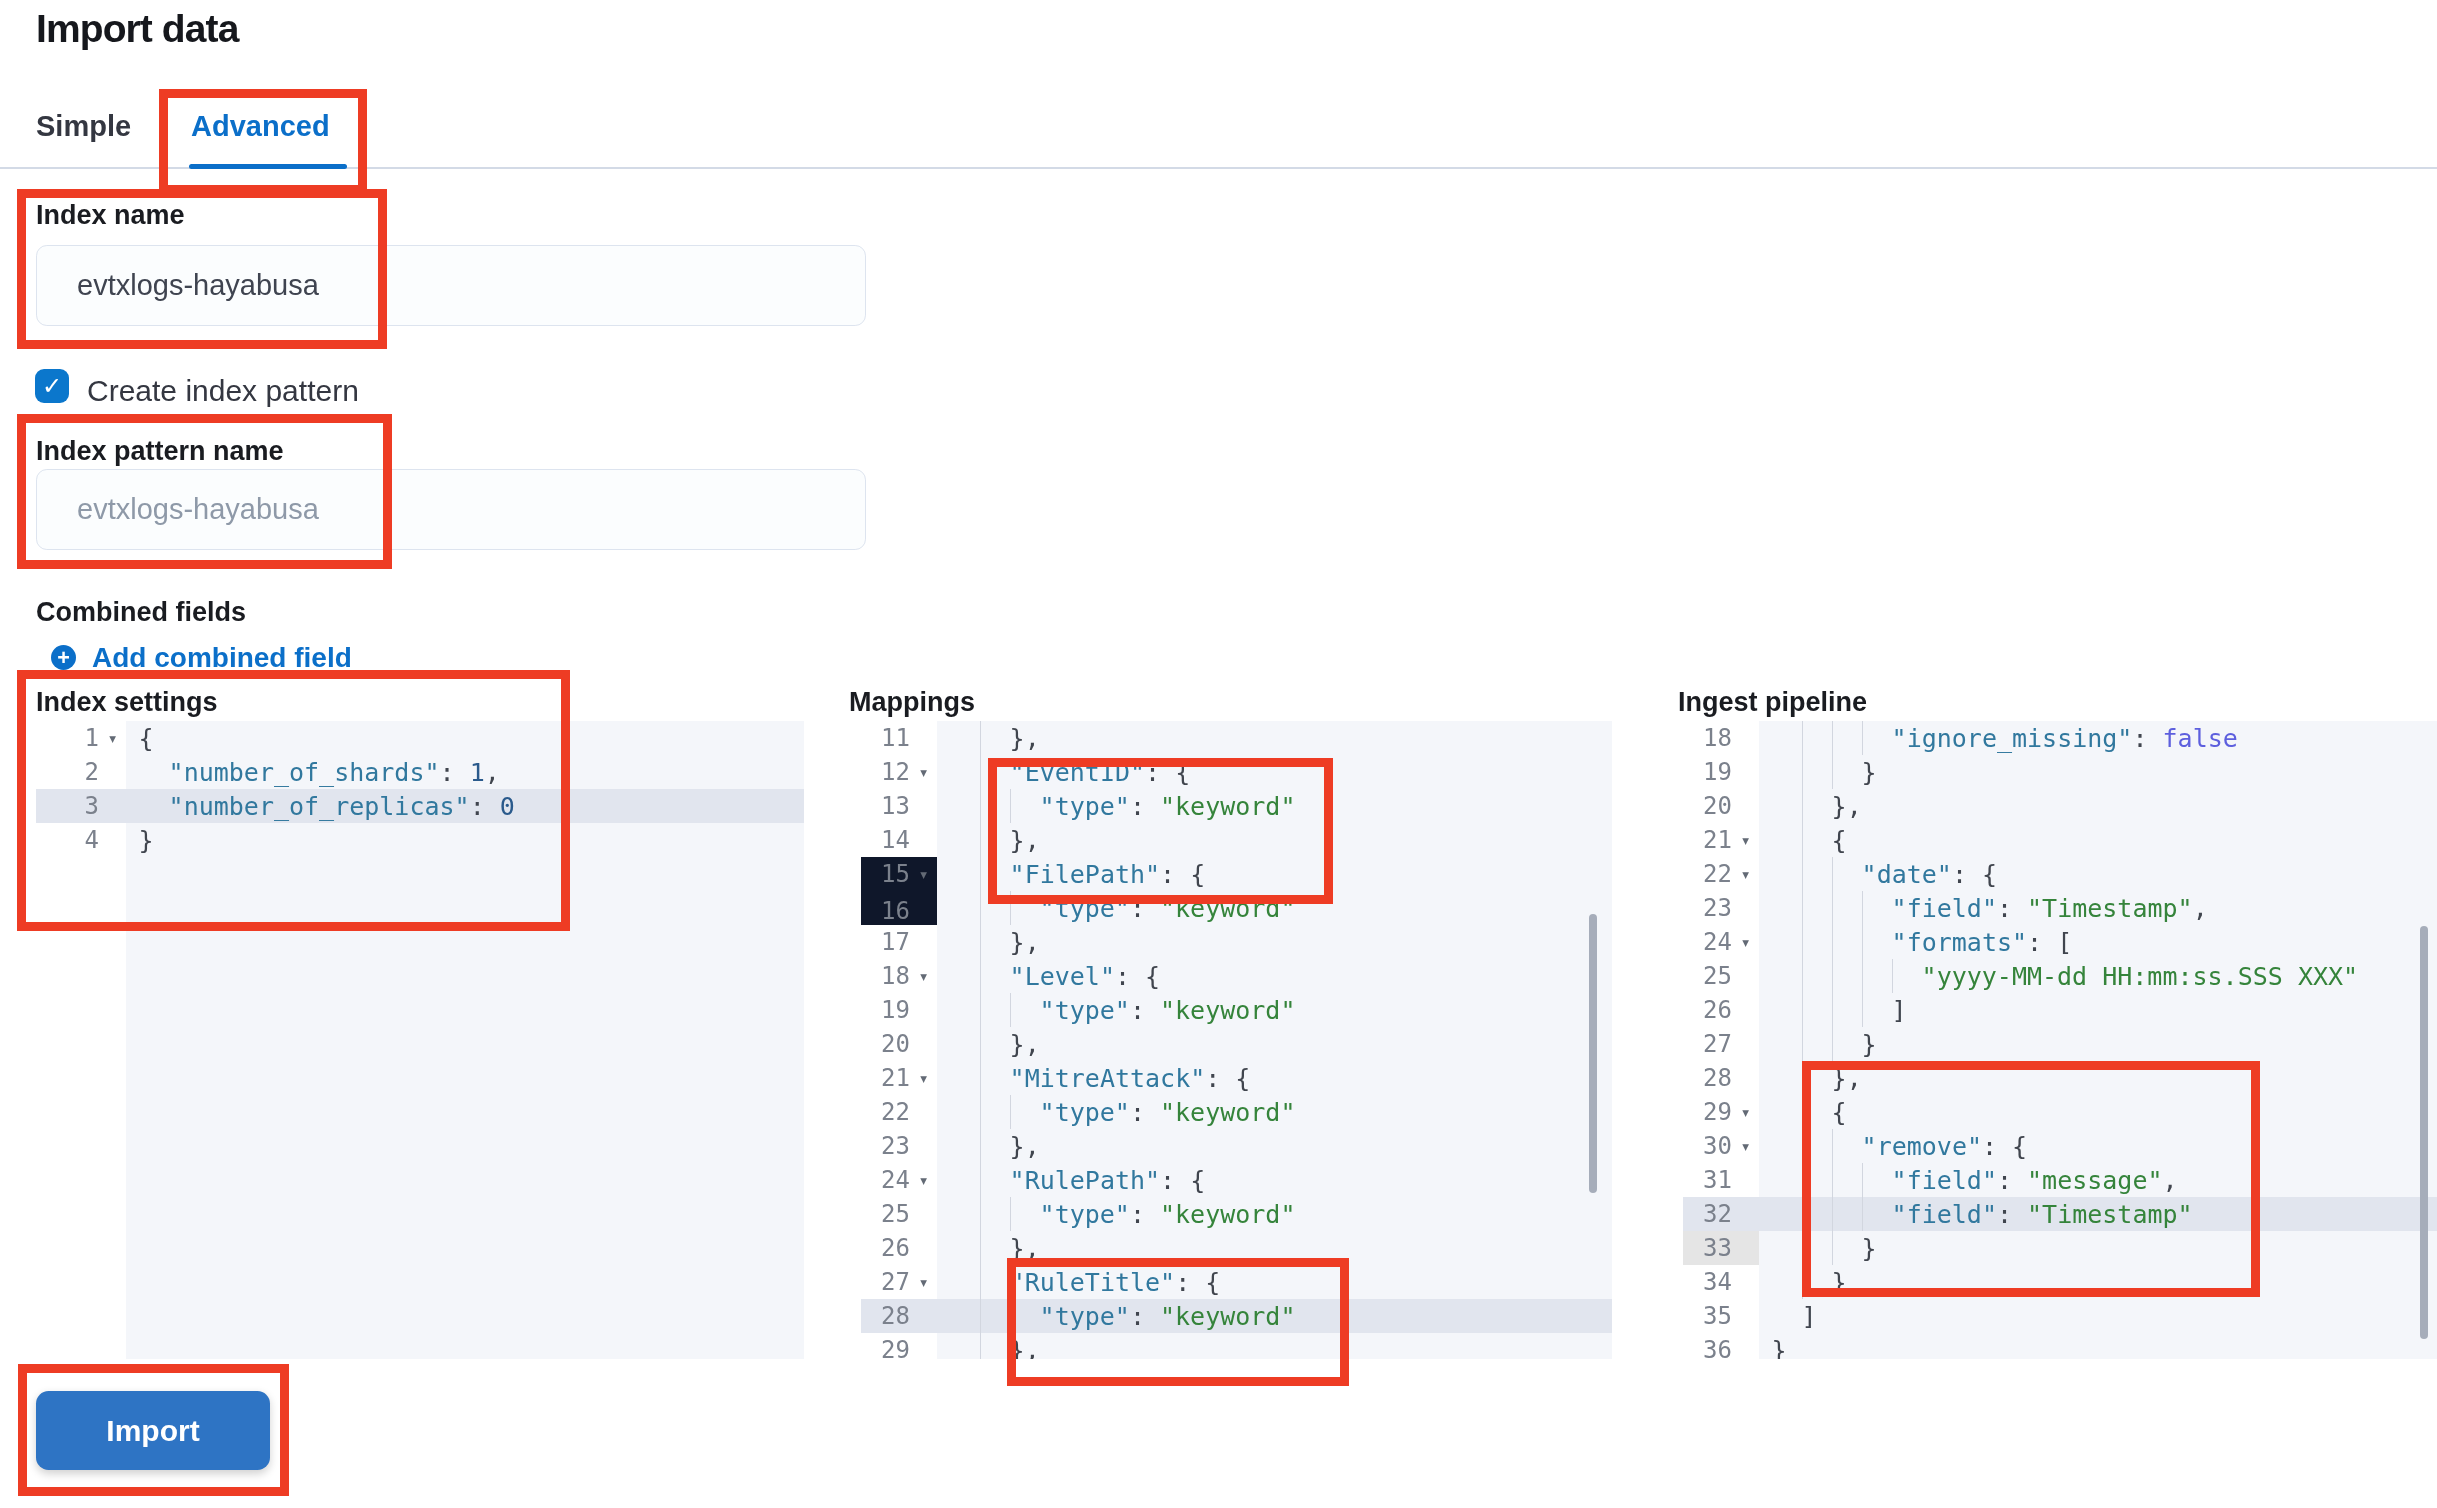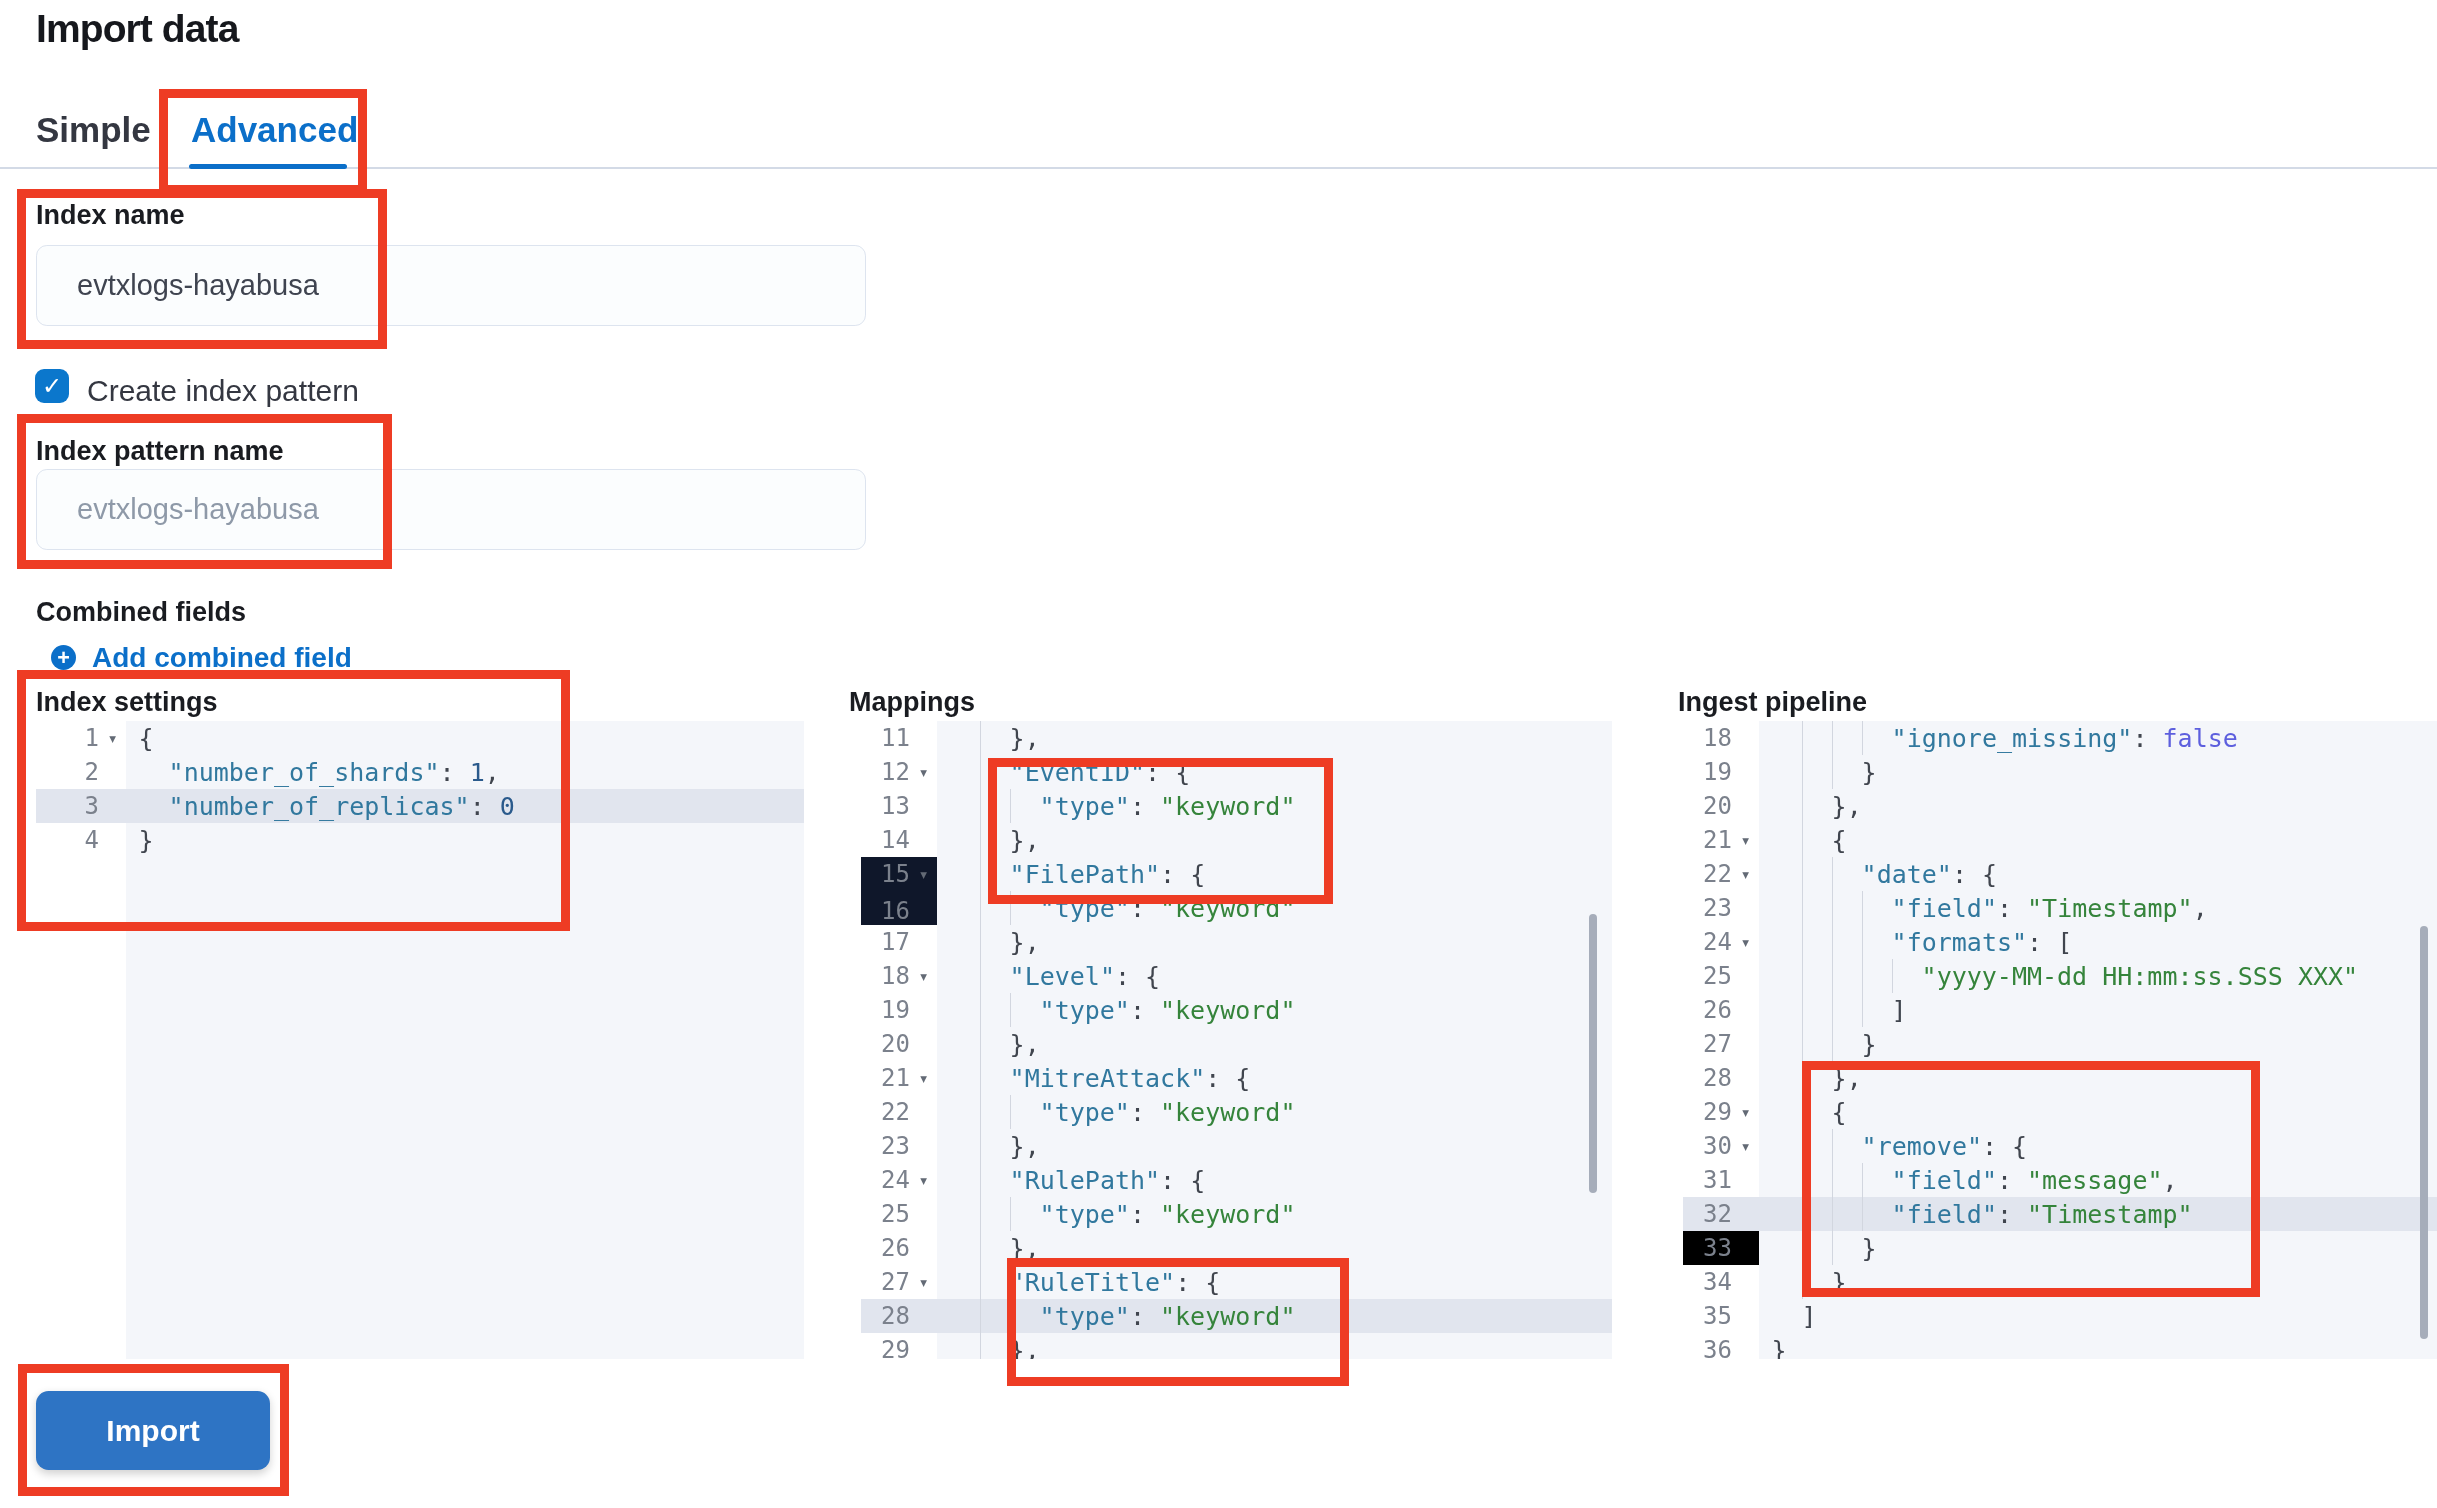--- a/index.html
+++ b/index.html
@@ -3,21 +3,21 @@
 <meta charset="utf-8">
 <style>
   * { margin:0; padding:0; box-sizing:border-box; }
   html,body { width:2438px; height:1508px; background:#ffffff;
     font-family:"Liberation Sans","DejaVu Sans",sans-serif; overflow:hidden; position:relative; }
 
   .abs { position:absolute; }
 
   
   #page-title { left:36px; top:7.2px; font-size:39px; font-weight:700; color:#16181d; letter-spacing:-0.9px; }
-  .tab { top:110px; font-size:35px; font-weight:600; color:#343741; cursor:pointer; }
+  .tab { top:110px; font-size:29px; font-weight:600; color:#343741; cursor:pointer; }
   #tab-simple { left:36px; }
   #tab-advanced { left:191px; color:var(--accent); }
   #tab-underline { left:189px; top:164px; width:158px; height:5.4px; background:var(--accent); border-radius:2.7px; z-index:2; }
   #tabs-divider { left:0; top:167px; width:2438px; height:1.8px; background:#d3dae6; }
 
   
   .field-label { font-size:27px; font-weight:700; color:#1a1c21; }
   .text-input { width:830px; height:81px; background:#fbfdfe; border:1.8px solid #dde4ef;
     border-radius:10.8px; padding-left:40px; font-size:29px; color:#3f4450;
     font-family:"Liberation Sans","DejaVu Sans",sans-serif; outline:none; }
@@ -380,21 +380,21 @@
         <div class="code-cell"><span class="iu"></span><span class="iu g"></span><span class="iu g"></span><span class="iu g"></span><span class="tok-key">"field"</span><span class="tok-punc">: </span><span class="tok-str">"message"</span><span class="tok-punc">,</span></div>
       </div>
       <div class="code-row hl">
         <div class="gutter-cell">
           <span class="ln">32</span>
           <span class="fold"></span>
         </div>
         <div class="code-cell"><span class="iu"></span><span class="iu g"></span><span class="iu g"></span><span class="iu g"></span><span class="tok-key">"field"</span><span class="tok-punc">: </span><span class="tok-str">"Timestamp"</span></div>
       </div>
       <div class="code-row">
-        <div class="gutter-cell" style="background: #000000;">
+        <div class="gutter-cell" style="background: #e5e5e5;">
           <span class="ln">33</span>
           <span class="fold"></span>
         </div>
         <div class="code-cell"><span class="iu"></span><span class="iu g"></span><span class="iu g"></span><span class="tok-punc">}</span></div>
       </div>
       <div class="code-row">
         <div class="gutter-cell" style="background: rgb(255, 255, 255);">
           <span class="ln">34</span>
           <span class="fold"></span>
         </div>

